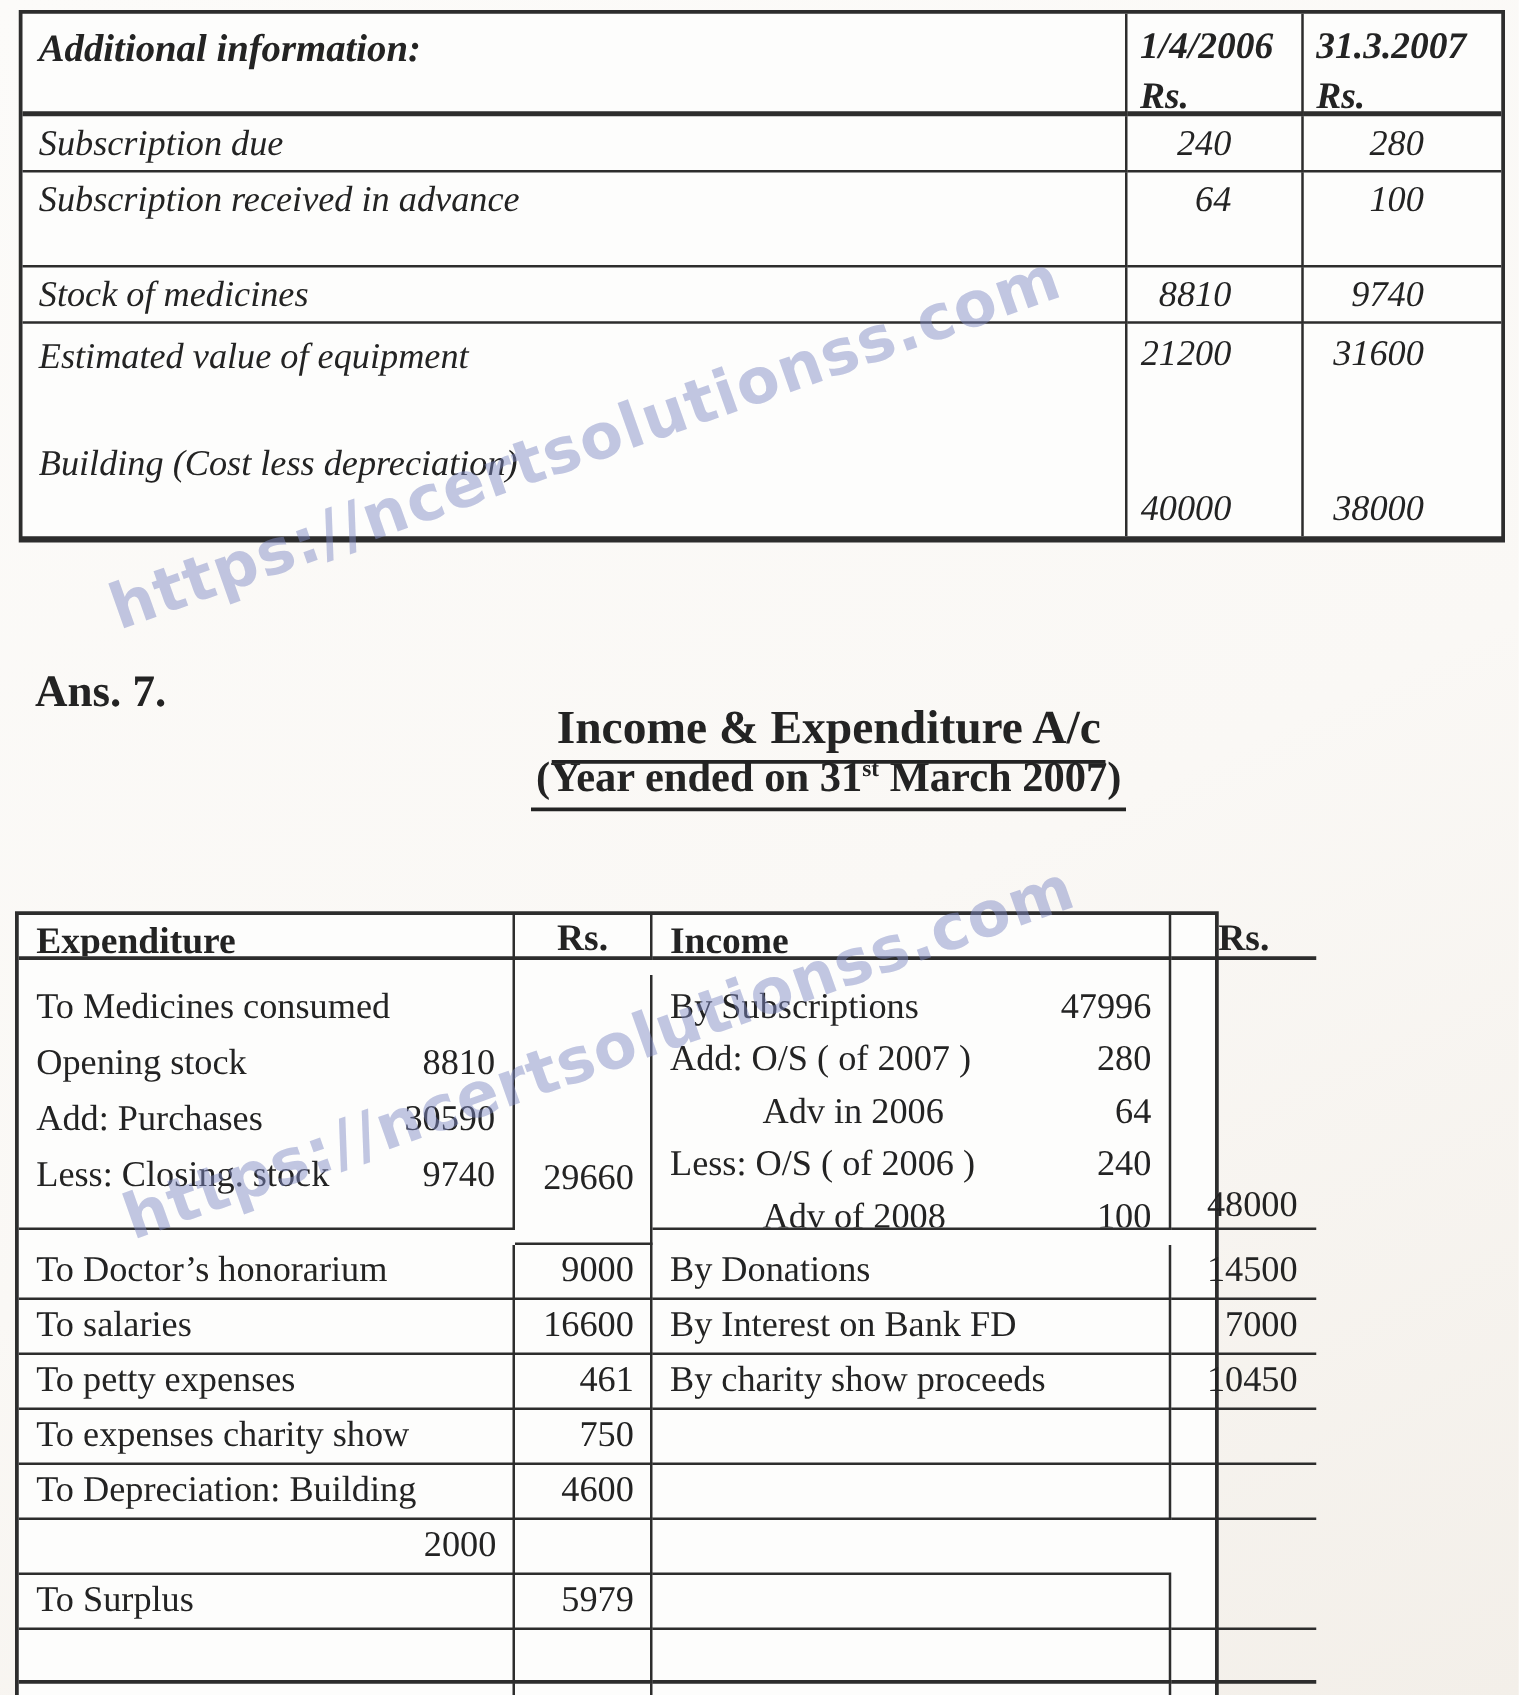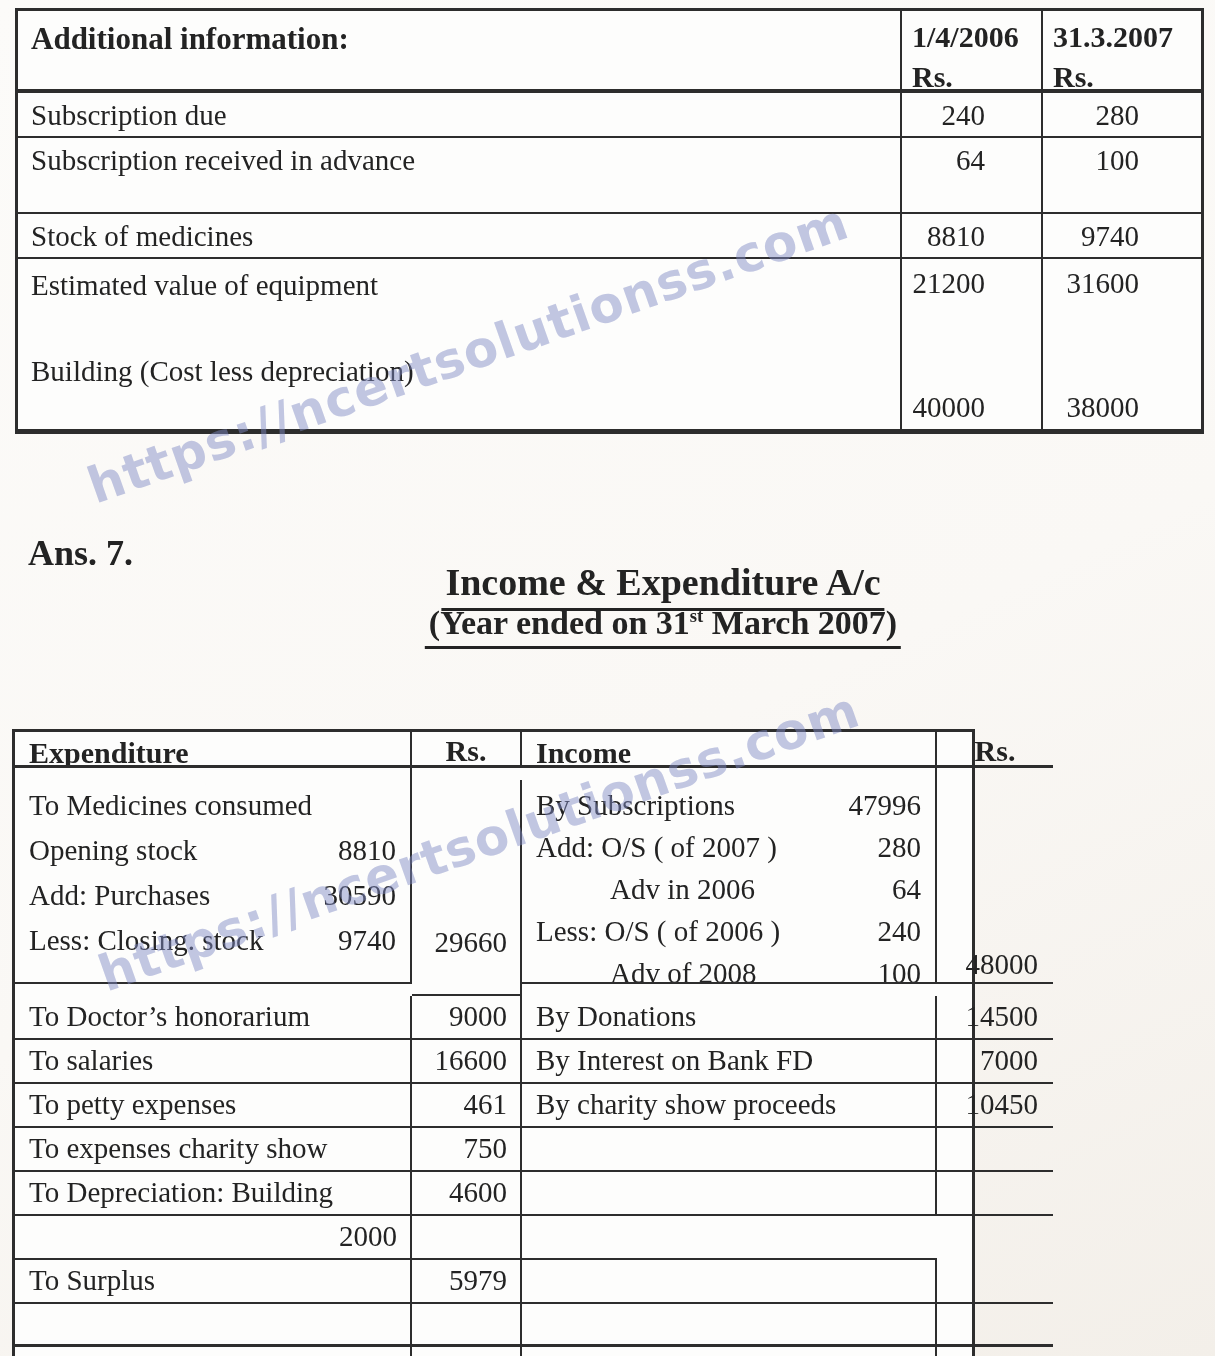--- a/index.html
+++ b/index.html
@@ -25,20 +25,21 @@
   }
   .wm1{left:468px;top:354px;transform:translate(-50%,-50%) rotate(-19.5deg);}
   .wm2{left:479px;top:842px;transform:translate(-50%,-50%) rotate(-19.5deg);}
 
   
   .t1{
     position:absolute;left:15px;top:8px;width:1189px;
     border:3px solid #2d2d2d;border-bottom-width:5px;
     background:#fdfdfc;box-sizing:border-box;
     font-size:29px;
+    font-style:italic;
   }
   .t1row{display:grid;grid-template-columns:884px 141px 158px;}
   .t1cell{border-right:2px solid #2d2d2d;border-bottom:2px solid #2d2d2d;box-sizing:border-box;position:relative;}
   .t1cell.lastcol{border-right:none;}
   .t1row.hdr .t1cell{border-bottom-width:4px;}
   .t1row.last .t1cell{border-bottom:none;}
   .t1-h{height:82px;} .t1-s{height:45px;} .t1-m{height:76px;} .t1-t{height:170px;}
   .t1 .lbl{padding:6px 10px 0 13px;}
   .t1 .num{text-align:right;padding:6px 0 0 0;}
   .t1 .num.c2{padding-right:56px;}

